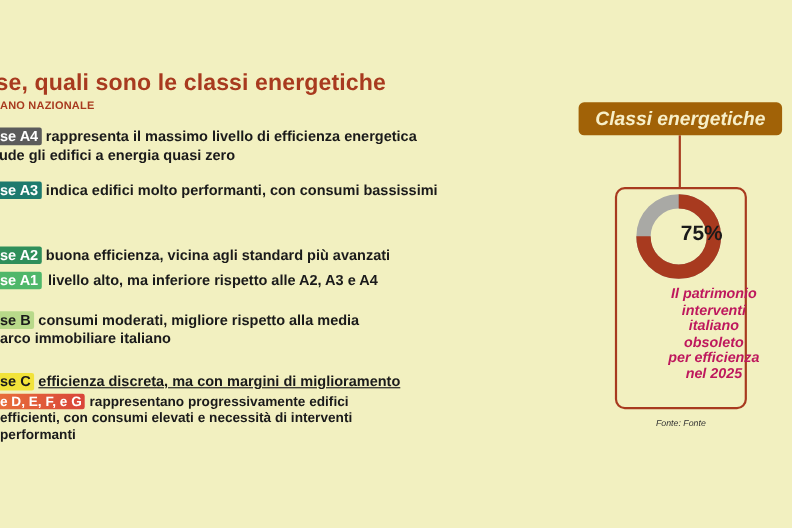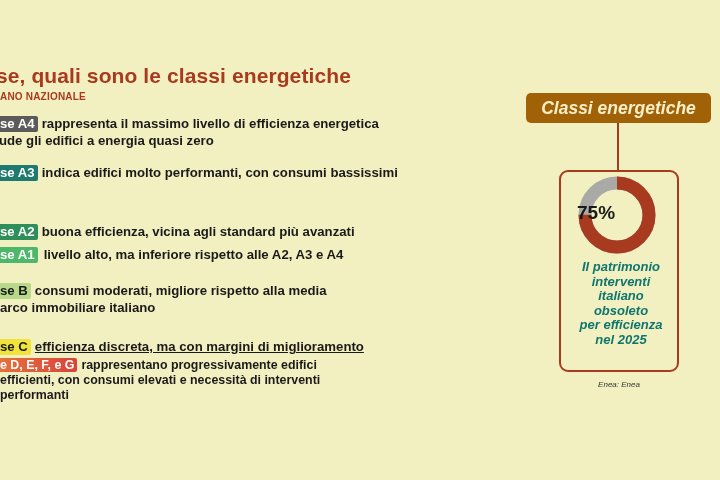--- a/index.html
+++ b/index.html
@@ -99,36 +99,37 @@
       left: 577px;
       top: 175px;
       width: 80px;
       height: 80px;
     }
     .donut-label {
       position: absolute;
       left: 577px;
       top: 202px;
       width: 80px;
-      text-align: left;
+      text-align: right;
       font-size: 19px;
       font-weight: bold;
       color: #1a1a1a;
     }
     .card-text {
       position: absolute;
       left: 560px;
       top: 260px;
       width: 122px;
       text-align: center;
       font-size: 13px;
       line-height: 14.5px;
       font-style: italic;
       font-weight: bold;
-      color: #0f766e;
+      color: #be185d;
+      padding-left: 28px;
     }
     .card-text span { display: block; }
     .source {
       position: absolute;
       left: 559px;
       top: 380px;
       width: 120px;
       text-align: center;
       font-size: 8px;
       font-style: italic;
@@ -185,13 +186,13 @@
 
 <div class="card-text">
   <span>Il patrimonio</span>
   <span>interventi</span>
   <span>italiano</span>
   <span>obsoleto</span>
   <span>per efficienza</span>
   <span>nel 2025</span>
 </div>
 
-<div class="source">Enea: Enea</div>
+<div class="source">Fonte: Fonte</div>
 
 </body></html>

